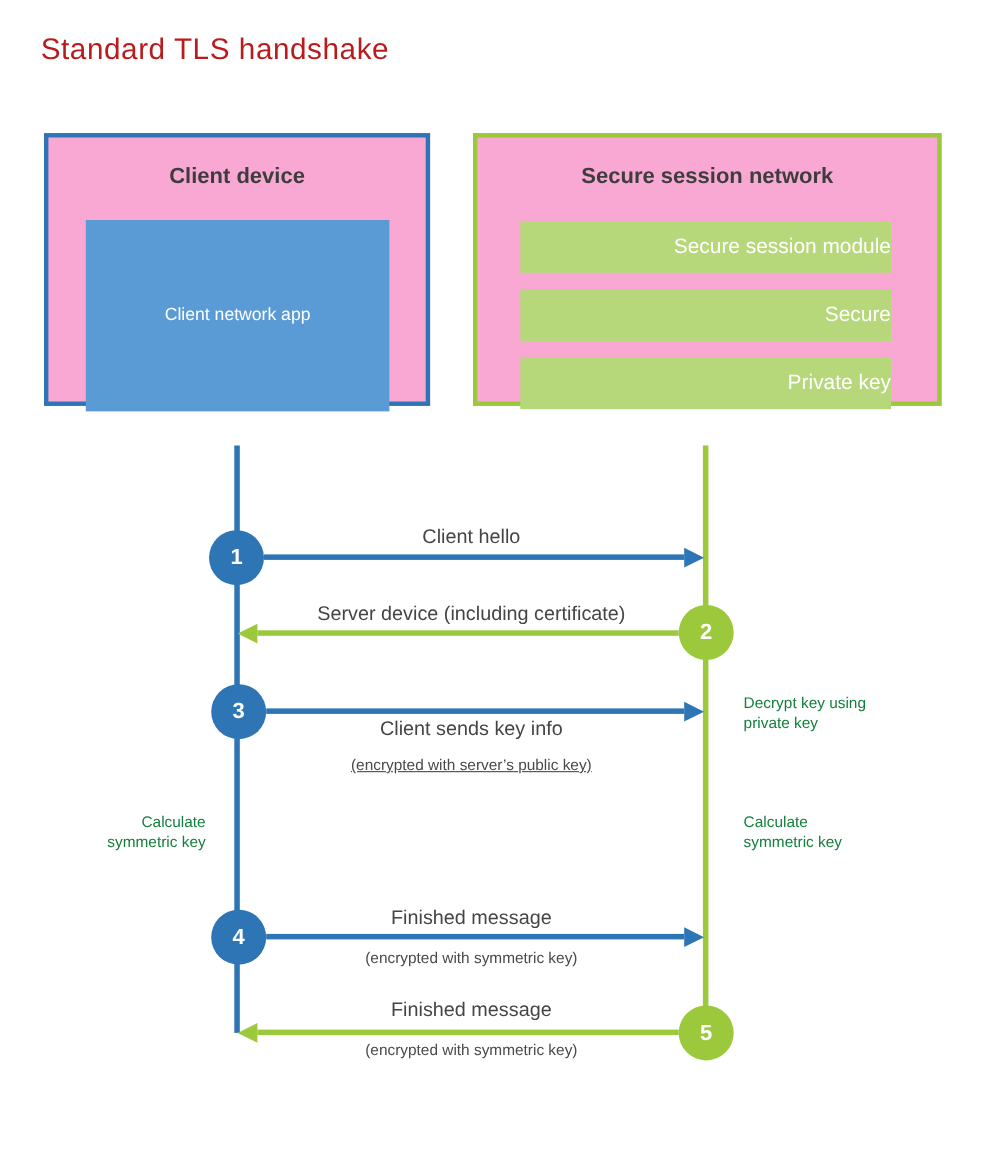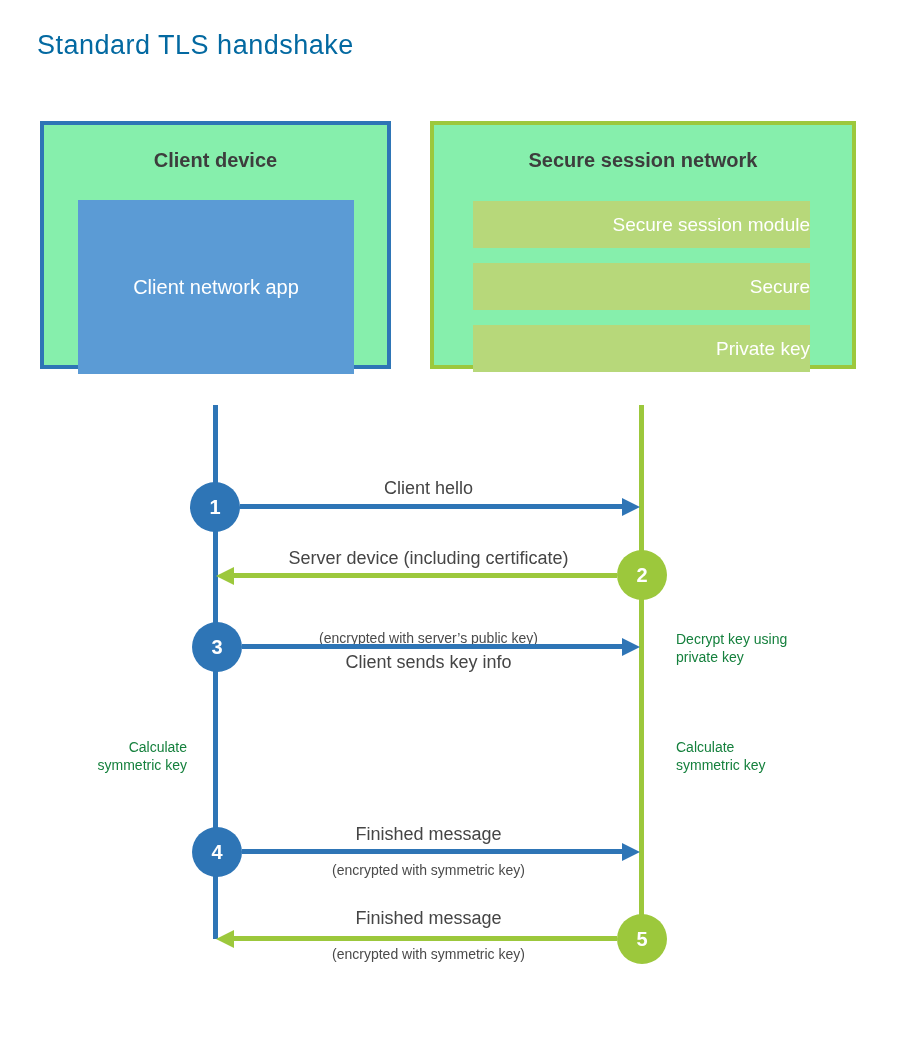--- a/index.html
+++ b/index.html
@@ -2,33 +2,33 @@
 <html style="--blue: #2E75B6; --light_blue: #5B9BD5; --green: #9CC83C; --light_green: #B7D87A; --heading_text: #3D3D3D; --body_text: #4A4A4A; --title_text: #595959;"><head>
 <meta charset="utf-8">
 <style>
   html,body { margin:0; padding:0; background:#ffffff; }
   .canvas {
     position:relative; width:900px; height:1058px; background:#fff;
     font-family:"Liberation Sans","DejaVu Sans",sans-serif; overflow:hidden;
   }
   .page-title {
     position:absolute; left:37px; top:30px; margin:0;
-    font-size:27px; font-weight:400; letter-spacing:0.5px; color:#0369a1;
+    font-size:27px; font-weight:400; letter-spacing:0.5px; color:#b91c1c;
   }
   
-  .box { position:absolute; top:121px; height:248px; box-sizing:border-box; background:#86efac; }
+  .box { position:absolute; top:121px; height:248px; box-sizing:border-box; background:#f9a8d4; }
   .box.client { left:40px;  width:351px; border:4px solid var(--blue,#2E75B6); }
   .box.server { left:430px; width:426px; border:4px solid var(--green,#9CC83C); }
   .box-title {
     position:absolute; left:0; right:0; top:24px; text-align:center;
     font-size:20px; font-weight:bold; color:#3d3d3d;
   }
   .app-box {
     position:absolute; left:34px; top:75px; width:276px; height:174px;
-    background:var(--light_blue,#5B9BD5); color:#fff; font-size:20px; line-height:1.45;
+    background:var(--light_blue,#5B9BD5); color:#fff; font-size:16px; line-height:1.45;
     display:flex; align-items:center; justify-content:center; text-align:center;
   }
   .app-box span { display:block; width:180px; }
   .bar {
     position:absolute; left:39px; width:337px; height:47px;
     background:var(--light_green,#B7D87A); color:#fff; font-size:19px;
     text-align:right; line-height:47px;
   }
   .bar.b0 { top:76px; } .bar.b1 { top:138px; } .bar.b2 { top:200px; }
   
@@ -99,21 +99,21 @@
 
   <div class="circle green c2">2</div>
   <div class="msg" style="top:548px;">Server device (including certificate)</div>
   <div class="hline green" style="left:234px; top:573px; width:383px;"></div>
   <div class="head left" style="left:216px; top:567px;"></div>
 
   <div class="circle blue c3">3</div>
   <div class="msg" style="top:620px;margin-top:32px;">Client sends key info</div>
   <div class="hline blue" style="left:242px; top:644px; width:380px;"></div>
   <div class="head right" style="left:622px; top:638px;"></div>
-  <div class="sub" style="top:630px;">(encrypted with server’s public key)</div>
+  <div class="sub" style="top:687px;text-decoration:underline;">(encrypted with server’s public key)</div>
 
   <div class="note decrypt">Decrypt key using
 private key</div>
   <div class="note calc-left">Calculate
 symmetric key</div>
   <div class="note calc-right">Calculate
 symmetric key</div>
 
   <div class="circle blue c4">4</div>
   <div class="msg" style="top:824px;">Finished message</div>

